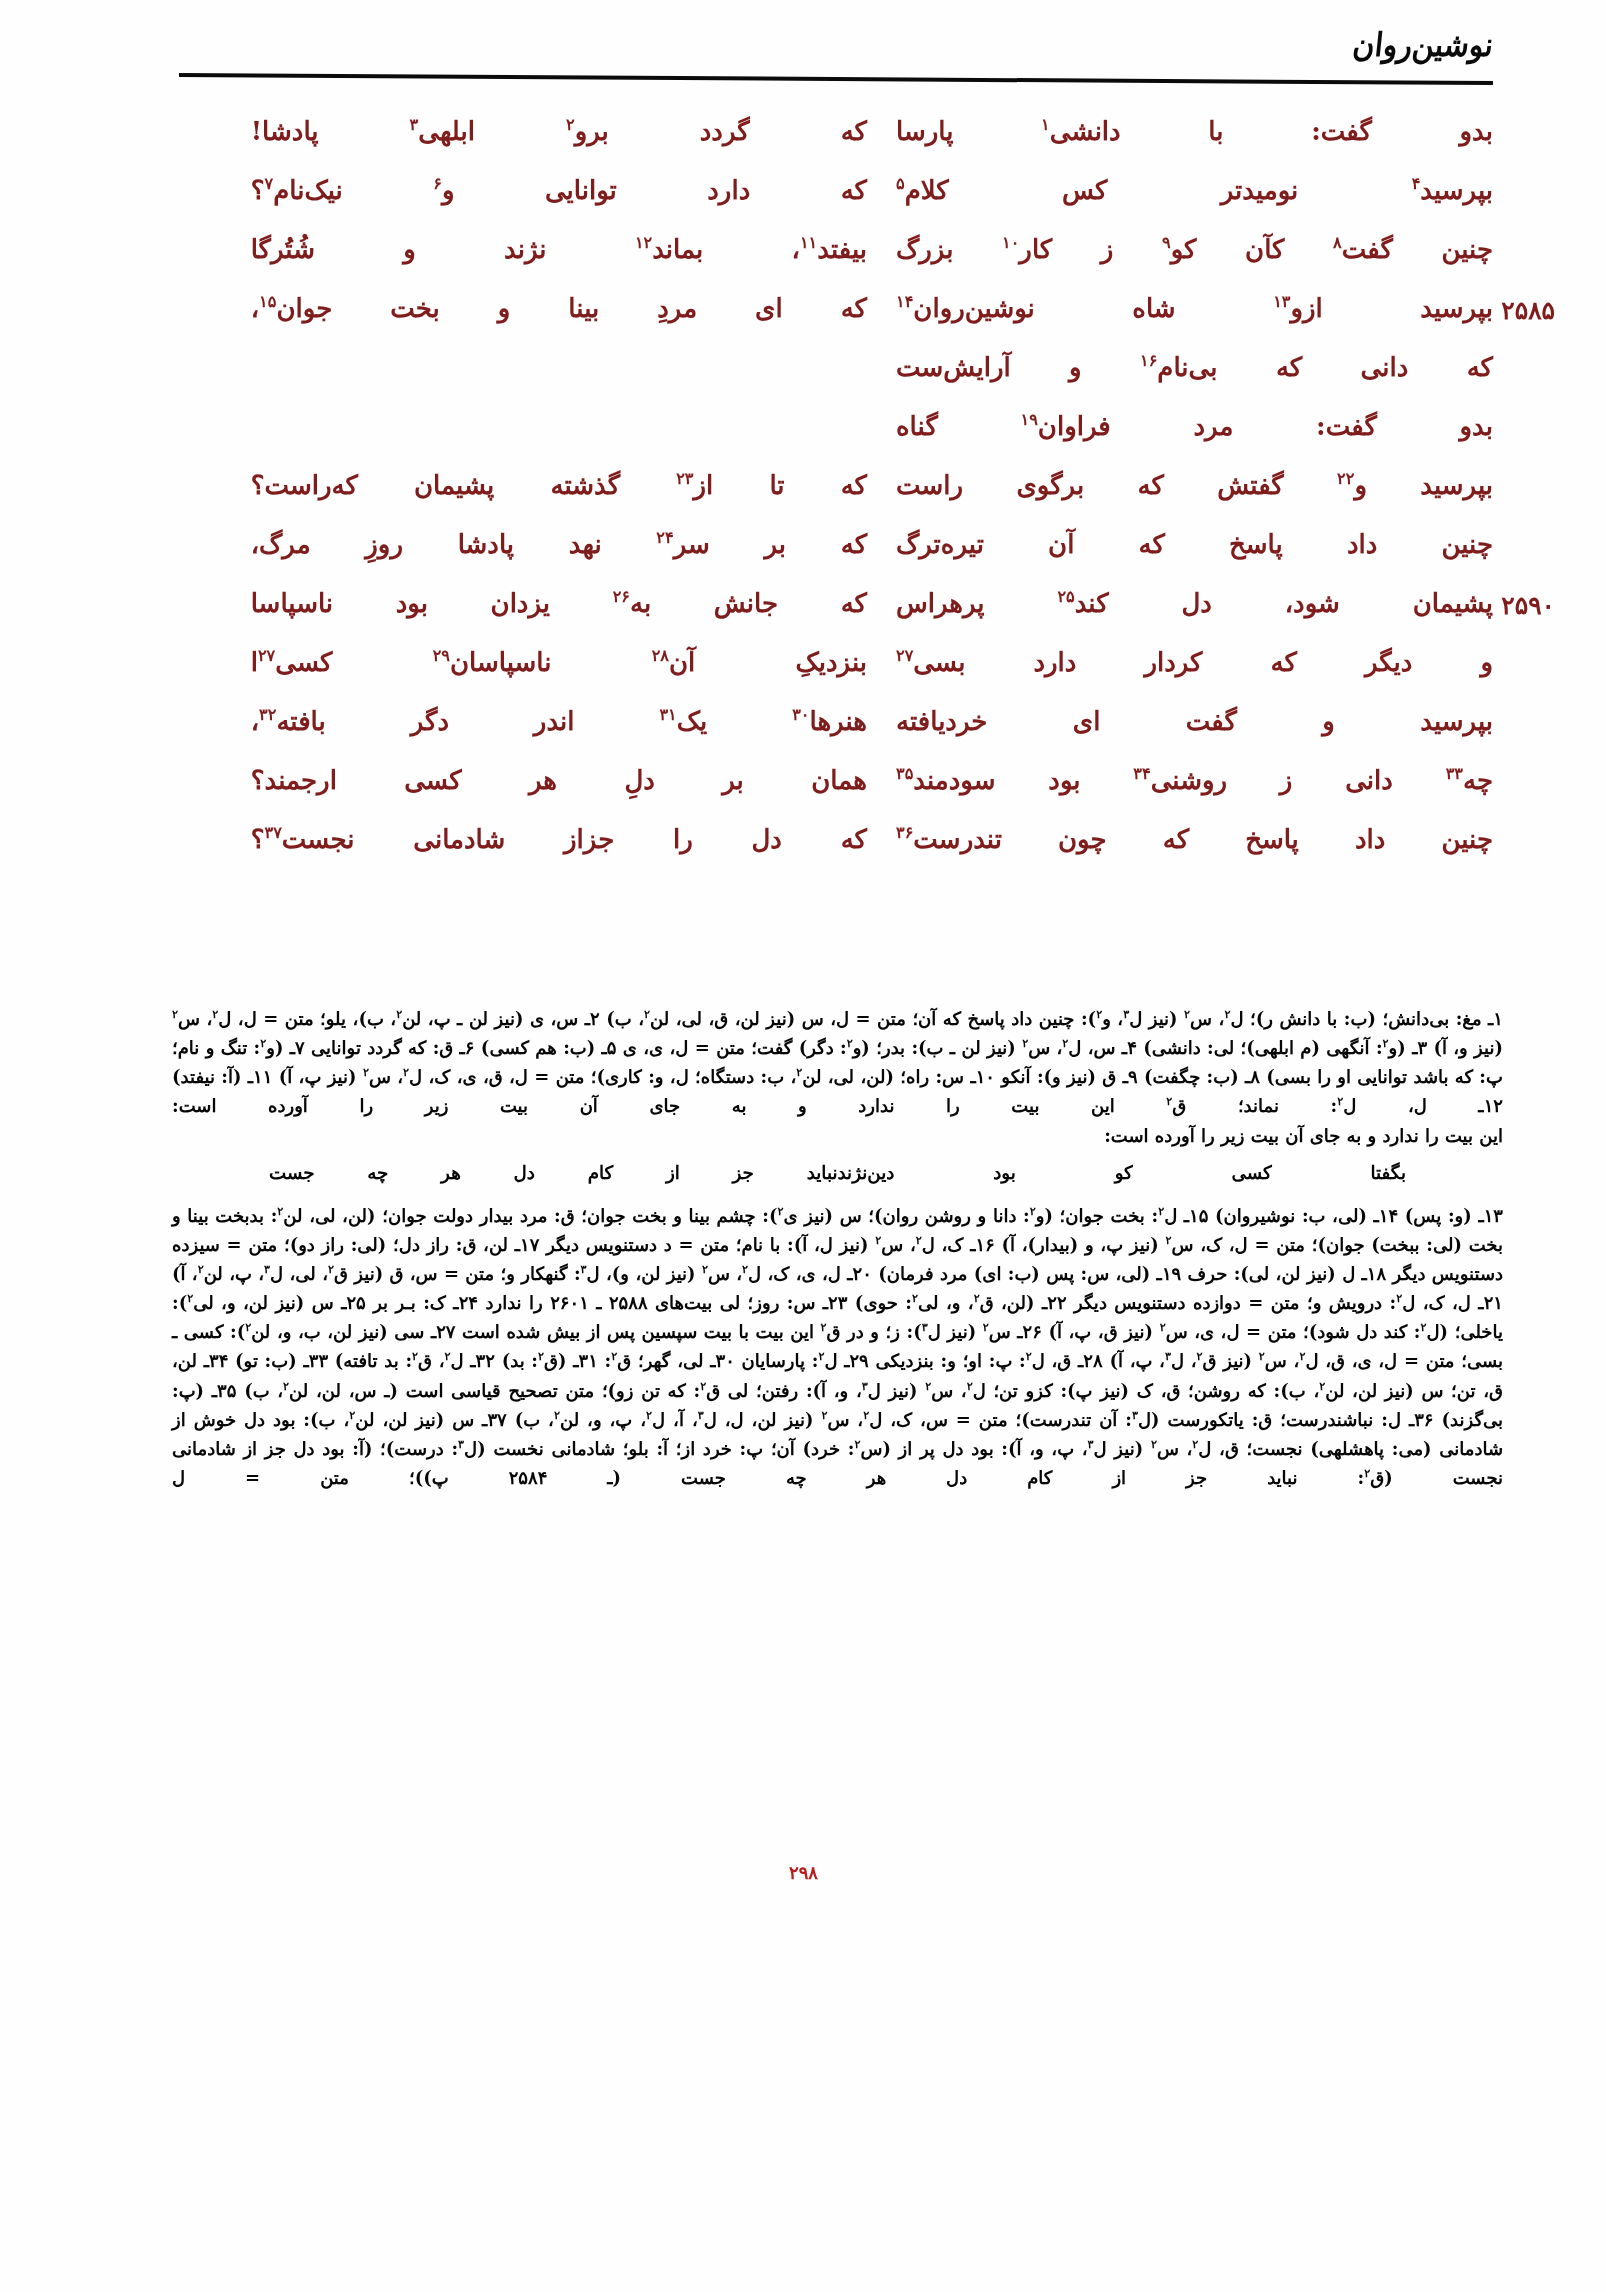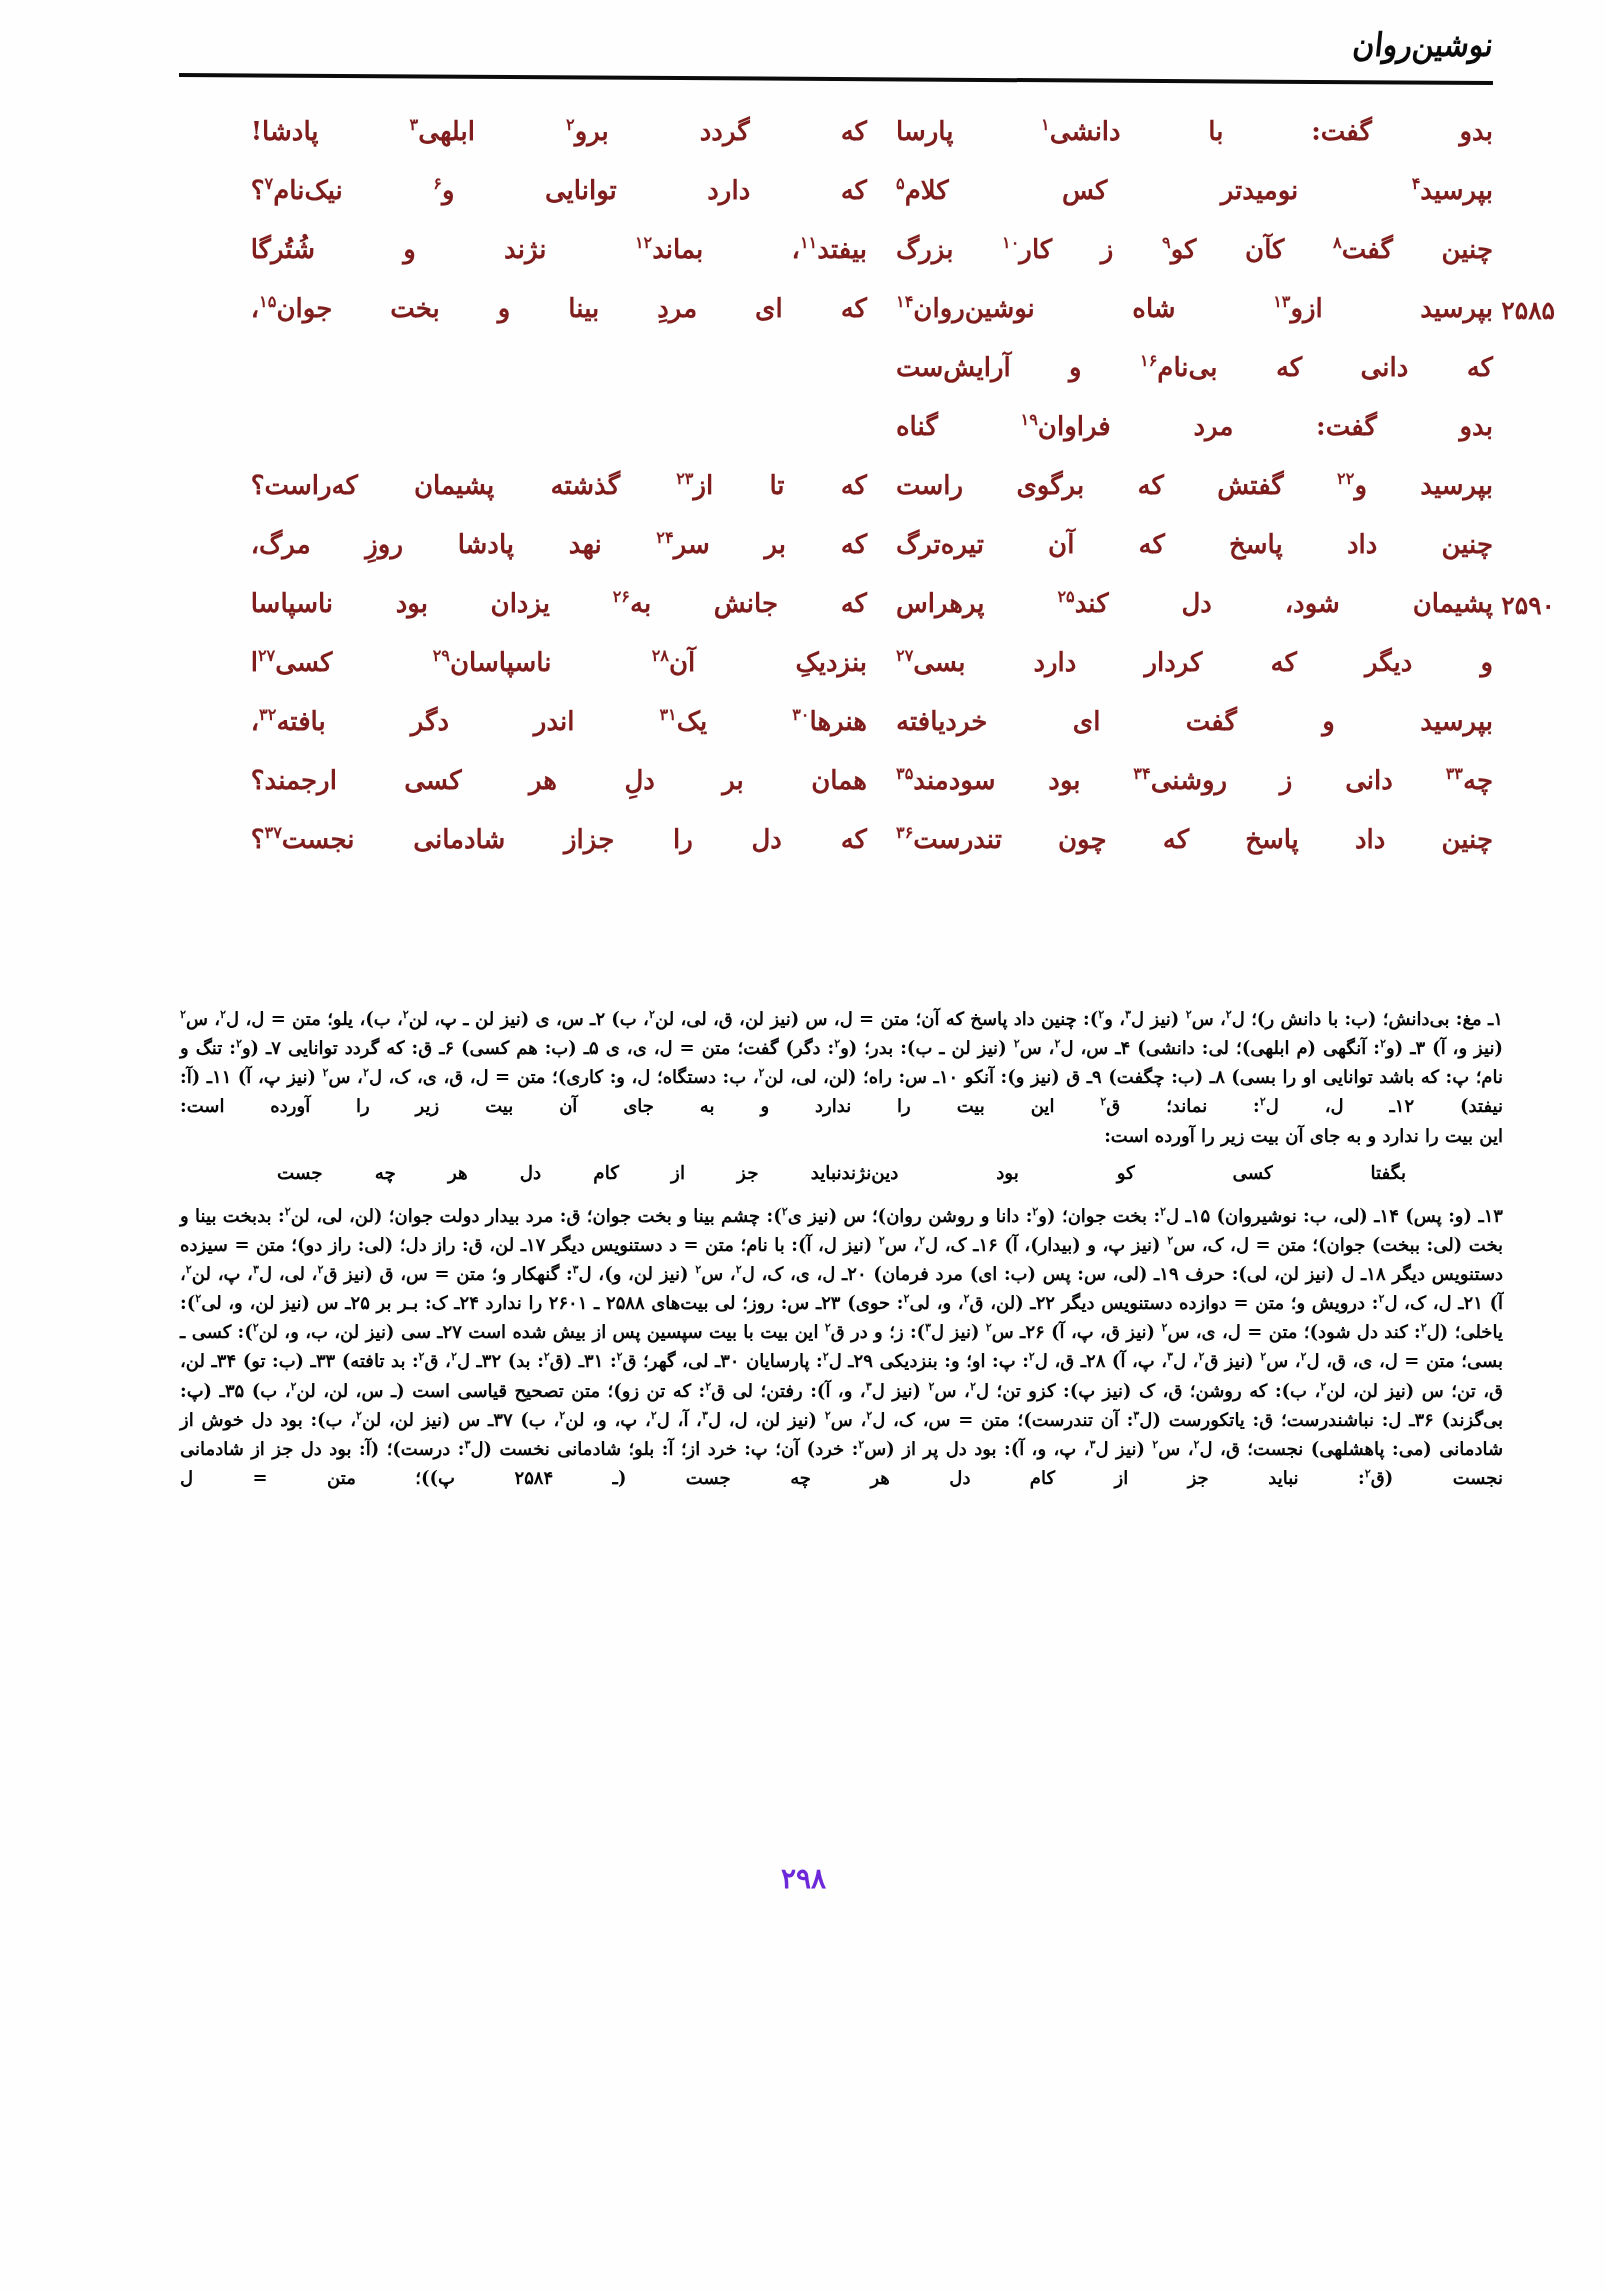--- a/index.html
+++ b/index.html
@@ -113,21 +113,21 @@
     font-size: 0.62em;
     vertical-align: super;
     font-weight: bold;
     line-height: 0;
   }
 
   
   .apparatus {
     position: absolute;
     top: 1004px;
-    left: 180px;
+    left: 172px;
     right: 104px;
     direction: rtl;
     text-align: justify;
     text-align-last: justify;
     font-family: "DejaVu Serif", "Liberation Serif", serif;
     font-size: 18px;
     font-weight: bold;
     line-height: 1.62;
     color: #070707;
     letter-spacing: -0.4px;
@@ -161,24 +161,24 @@
   }
 
   
   .folio {
     position: absolute;
     top: 1862px;
     left: 0;
     right: 0;
     text-align: center;
     font-family: "DejaVu Serif", "Liberation Serif", serif;
-    font-size: 28px;
-    font-weight: bold;
-    direction: rtl;
-    color: #6d28d9;
+    font-size: 18px;
+    font-weight: bold;
+    direction: rtl;
+    color: #b91c1c;
   }
 </style>
 </head>
 <body>
 
 <div class="page">
 
   <div class="running-head">
     <span class="head-title">نوشین‌روان</span>
   </div>

